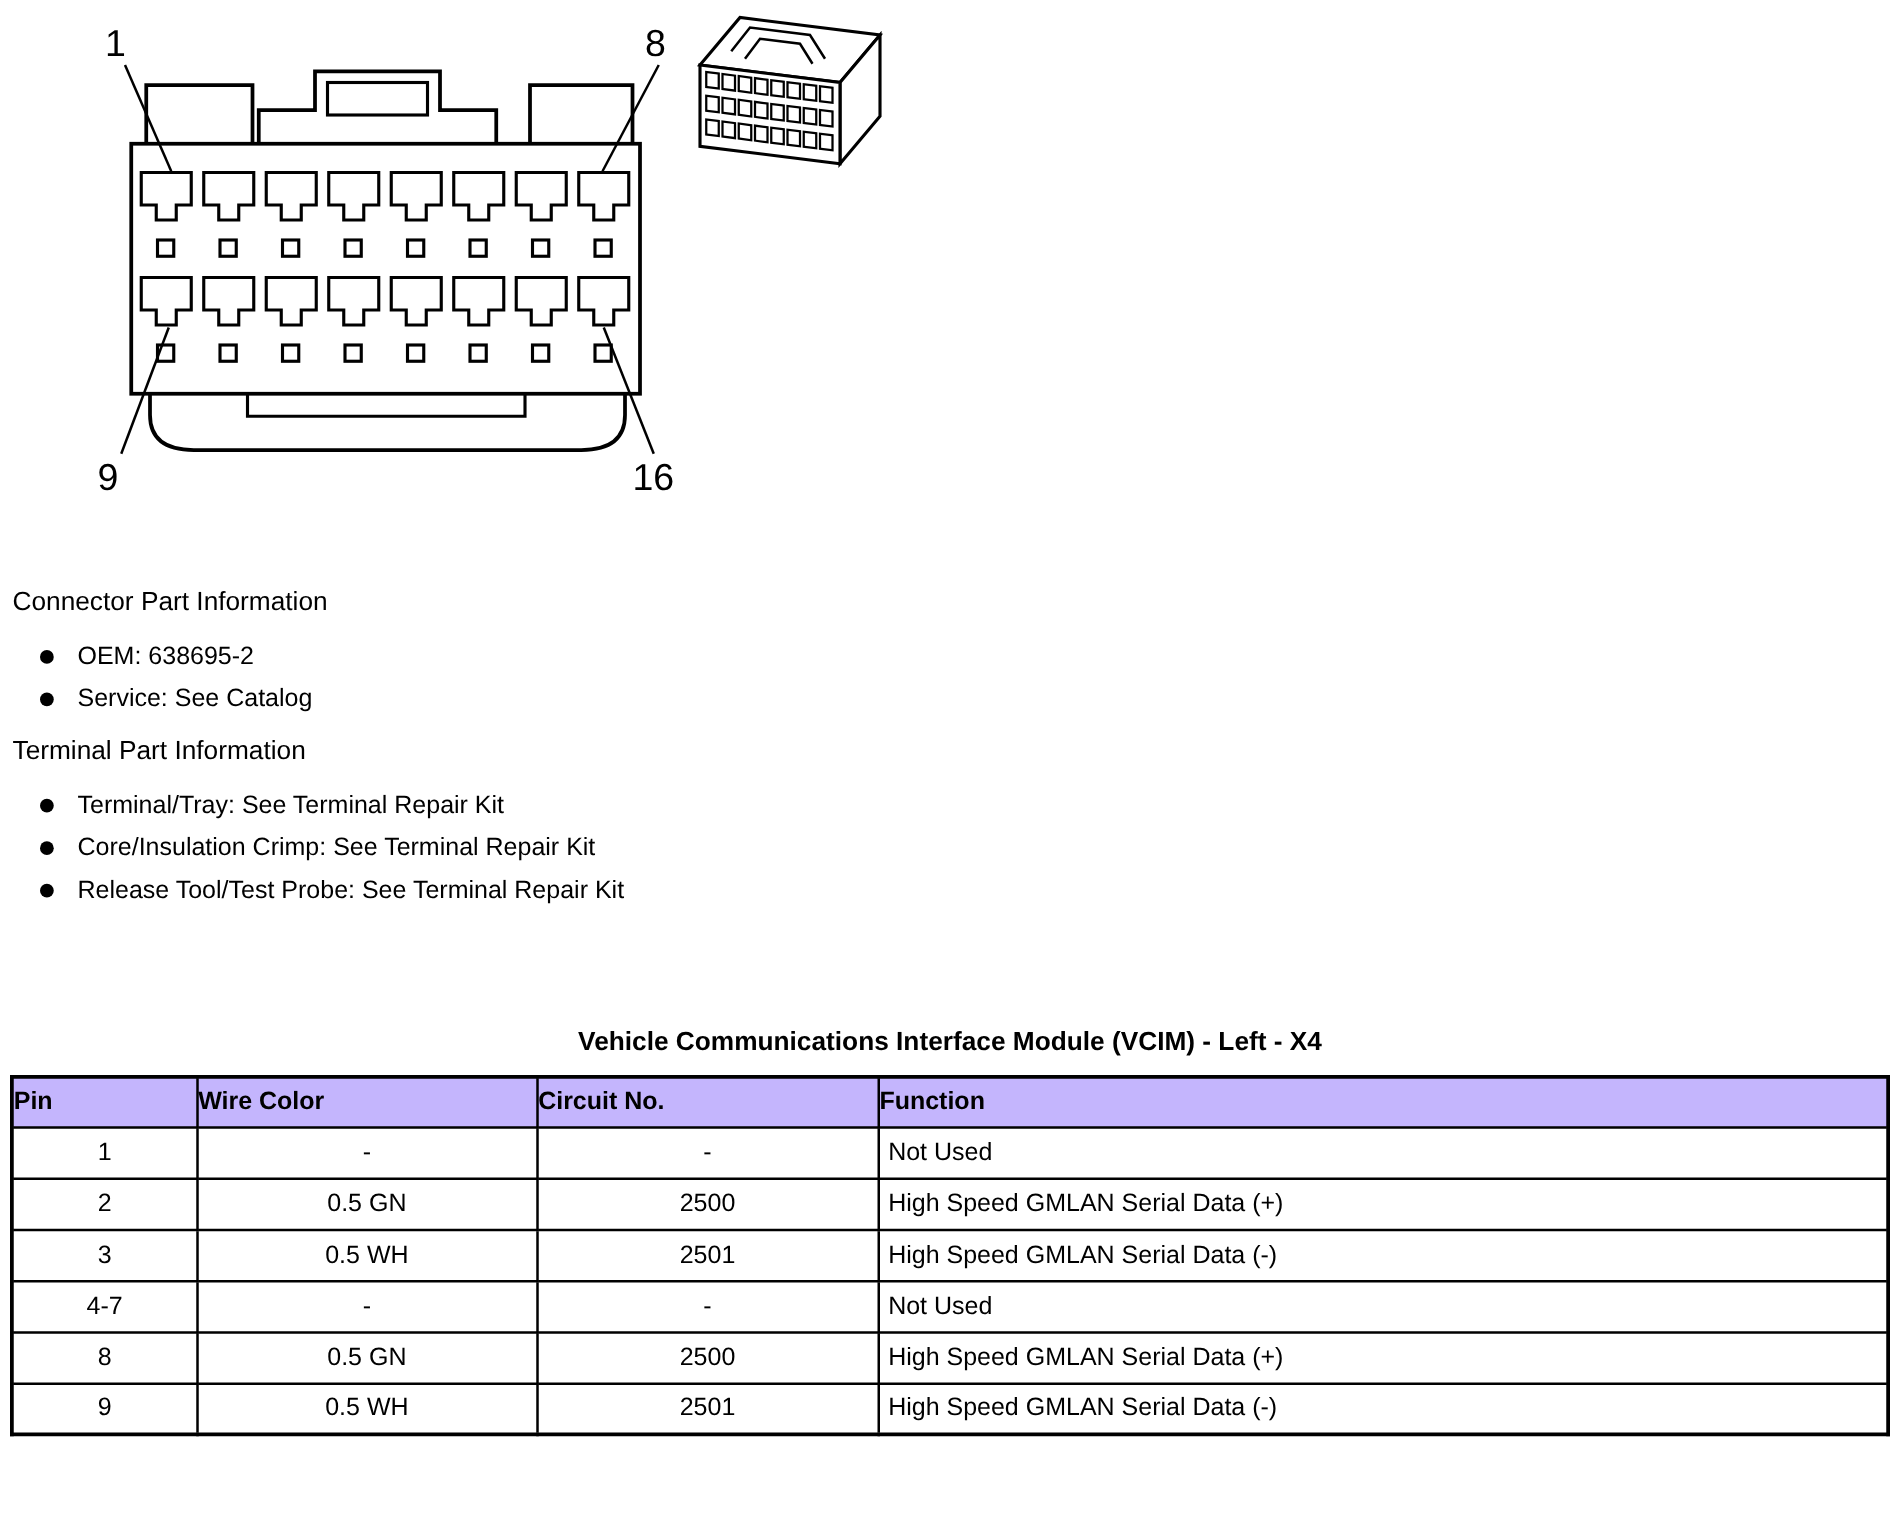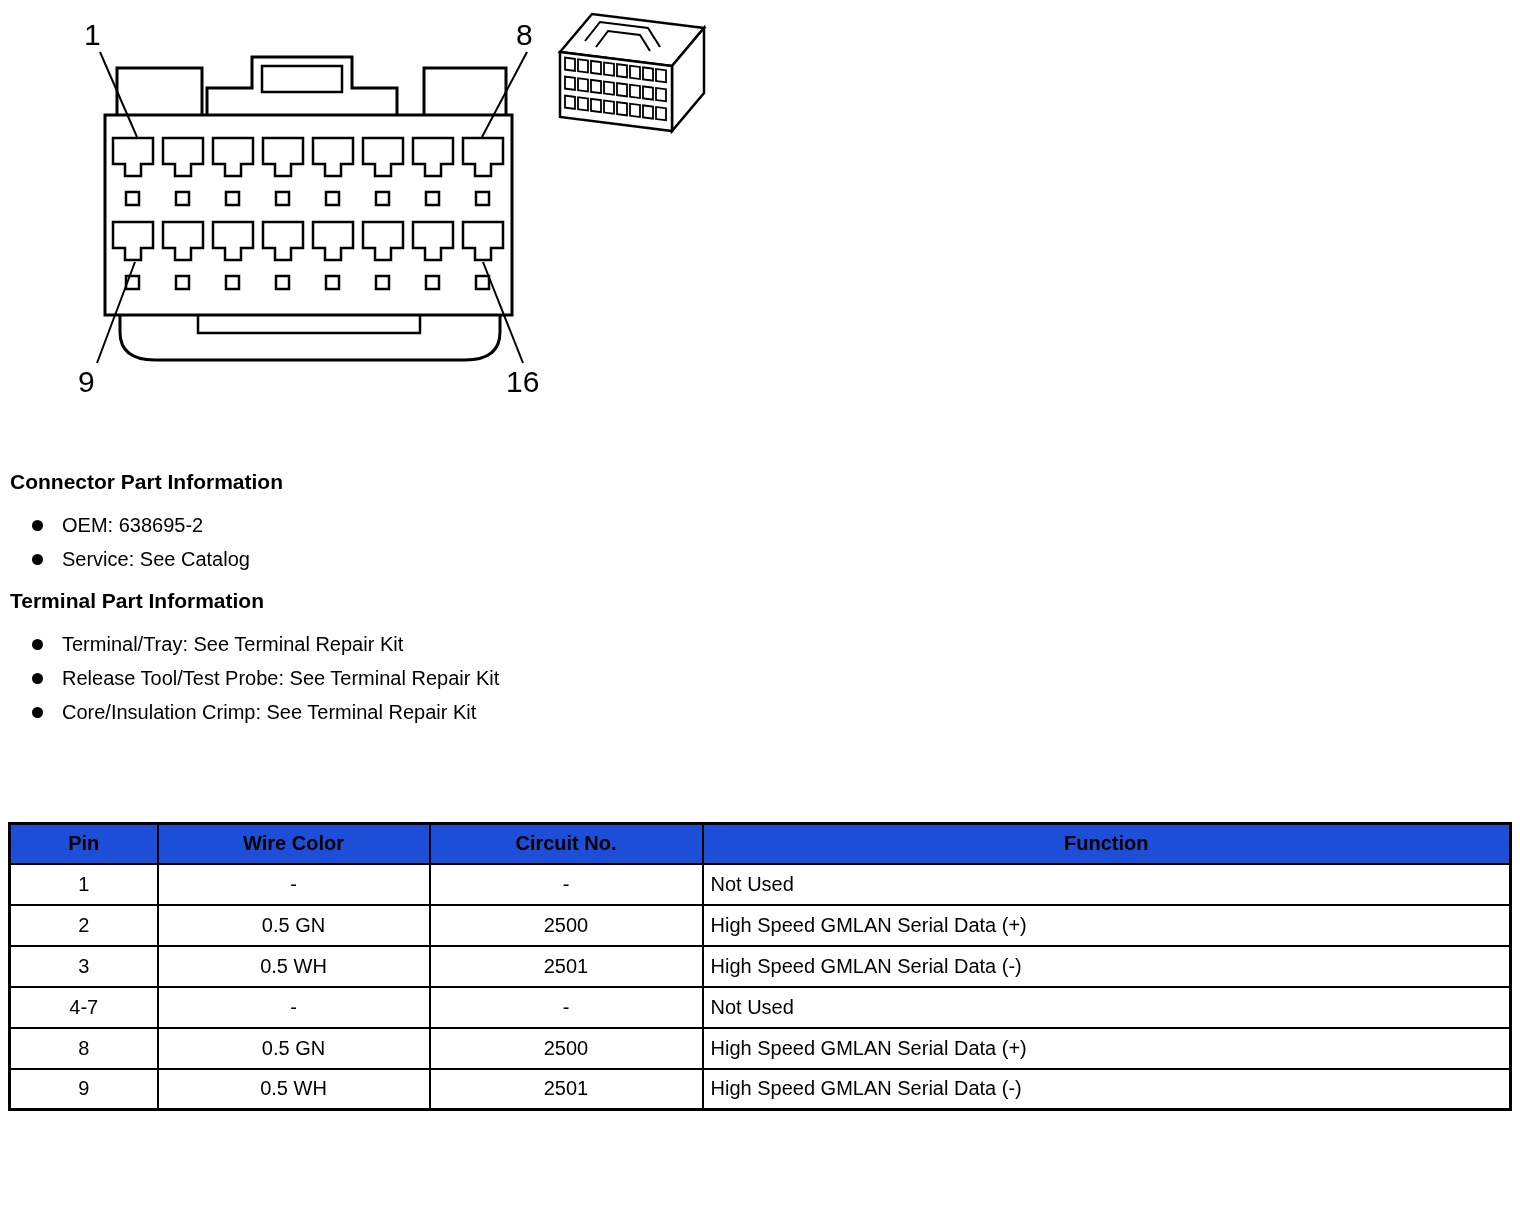--- a/index.html
+++ b/index.html
@@ -2,30 +2,30 @@
 <html><head>
 <meta charset="utf-8">
 <style>
   * { margin:0; padding:0; box-sizing:border-box; }
   html, body { width:1520px; height:1214px; background:#fff; overflow:hidden; }
   body { font-family:"Liberation Sans", sans-serif; color:#000; position:relative; }
 
   .diagram { position:absolute; top:0; left:0; }
 
   .content { position:absolute; top:470px; left:10px; width:980px; }
-  .content h2 { font-size:21px; font-weight:bold; margin:0 0 20px 0; }
+  .content h2 { font-size:21px; font-weight:normal; margin:0 0 20px 0; }
   .content h2.second { margin-top:8px; }
   .bullets { list-style:none; margin:0 0 18px 0; padding-left:22px; }
   .bullets li { display:flex; align-items:center; margin-bottom:11px; font-size:20px; }
   .dot { width:11px; height:11px; border-radius:50%; background:#000; margin-right:19px; flex:0 0 auto; }
 
   .table-block { position:absolute; top:822px; left:8px; right:8px; }
   .table-title { text-align:center; font-size:21px; font-weight:bold; margin-bottom:14px; }
   table.pin-table { width:100%; border-collapse:collapse; border:3px solid #000; font-size:20px; table-layout:fixed; }
-  .pin-table th { border:2px solid #000; height:40px; font-weight:bold; text-align:center; font-size:20px; background:#1d4ed8; }
+  .pin-table th { border:2px solid #000; height:40px; font-weight:bold; text-align:left; font-size:20px; background:#c4b5fd; }
   .pin-table td { border:2px solid #000; height:41px; text-align:center; }
   .pin-table td.fn { text-align:left; padding-left:7px; }
 </style>
 </head>
 <body>
 
 <svg class="diagram" width="760" height="410" viewBox="0 0 760 410">
   <defs>
     <path id="cavity" d="M0 0 H40 V26 H28 V38 H12 V26 H0 Z"></path>
     <rect id="tsq" width="13" height="13"></rect>
@@ -149,30 +149,31 @@
       </li>
   </ul>
   <h2 class="second">Terminal Part Information</h2>
   <ul class="bullets">
     <li>
         <span class="dot"></span>
         <span>Terminal/Tray: See Terminal Repair Kit</span>
       </li>
     <li>
         <span class="dot"></span>
+        <span>Core/Insulation Crimp: See Terminal Repair Kit</span>
+      </li>
+    <li>
+        <span class="dot"></span>
         <span>Release Tool/Test Probe: See Terminal Repair Kit</span>
-      </li>
-    <li>
-        <span class="dot"></span>
-        <span>Core/Insulation Crimp: See Terminal Repair Kit</span>
       </li>
   </ul>
 </div>
 
 <div class="table-block">
+  <div class="table-title">Vehicle Communications Interface Module (VCIM) - Left - X4</div>
   <table class="pin-table">
     <colgroup>
       <col style="width:148px">
         <col style="width:272px">
         <col style="width:273px">
         <col>
     </colgroup>
     <thead>
       <tr>
         <th>Pin</th>

